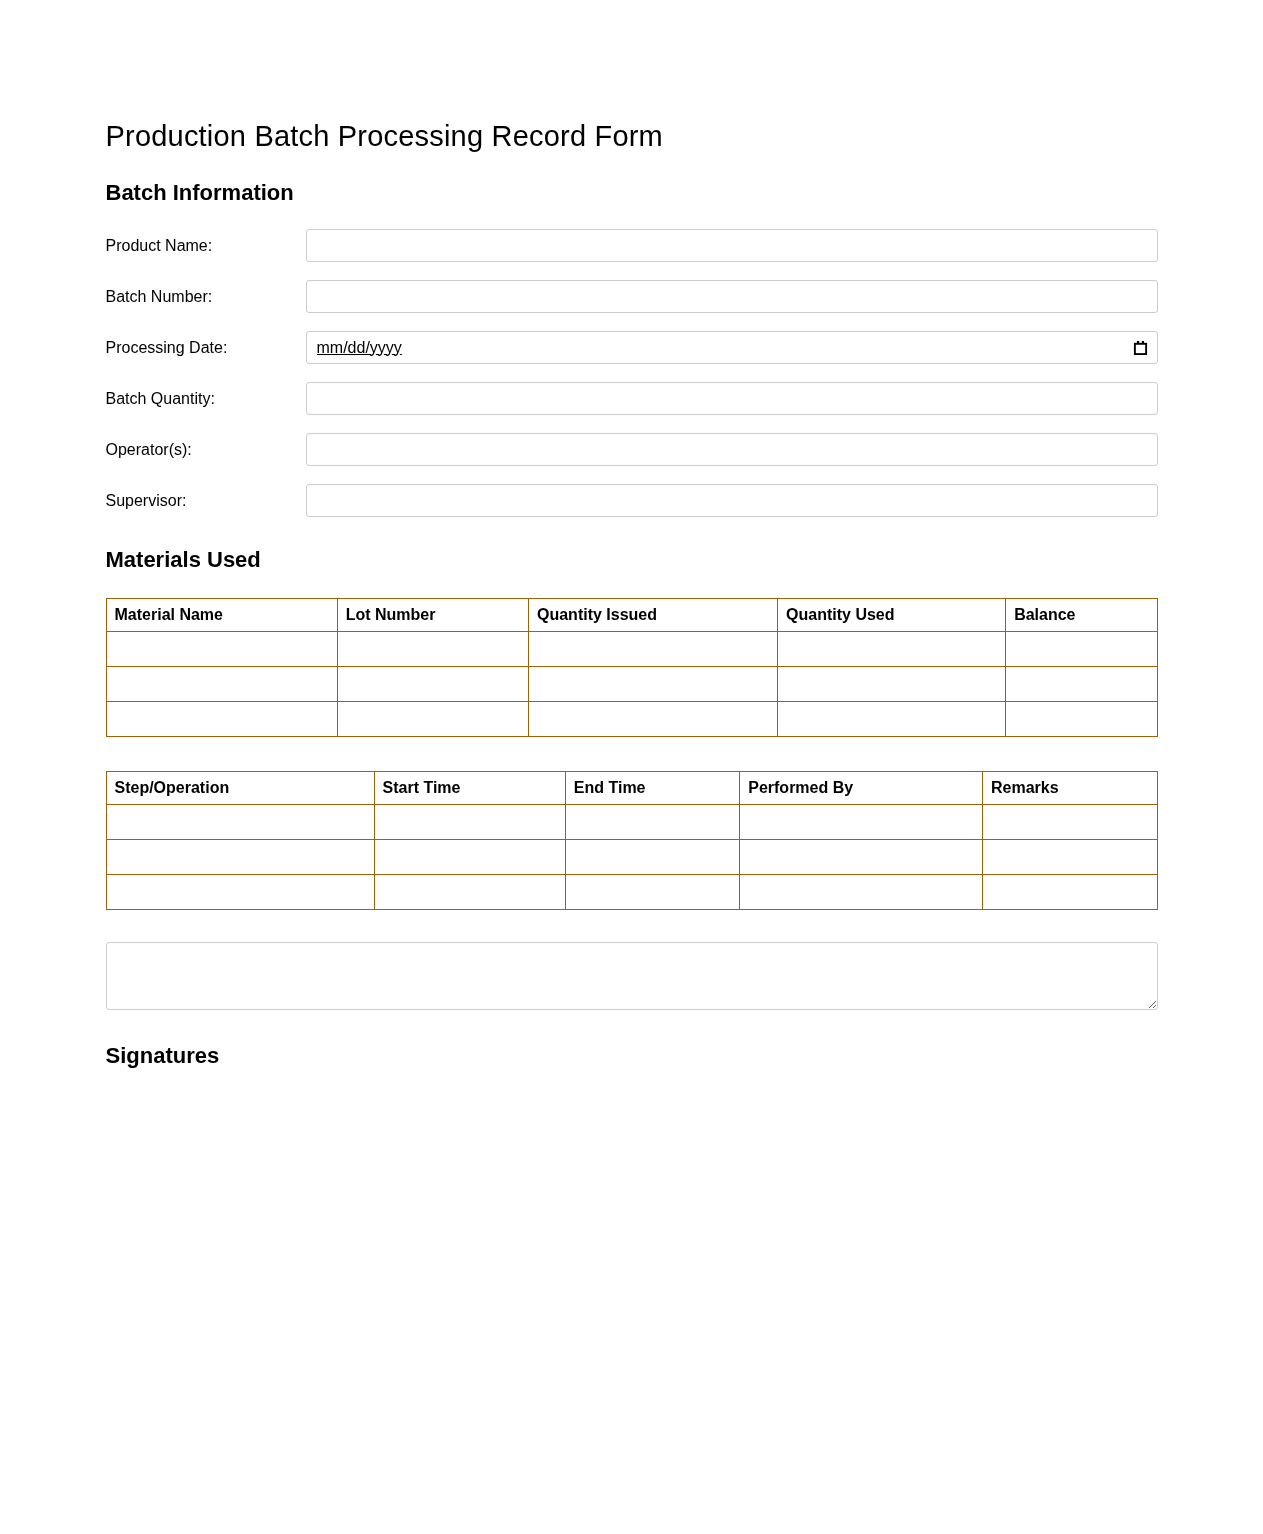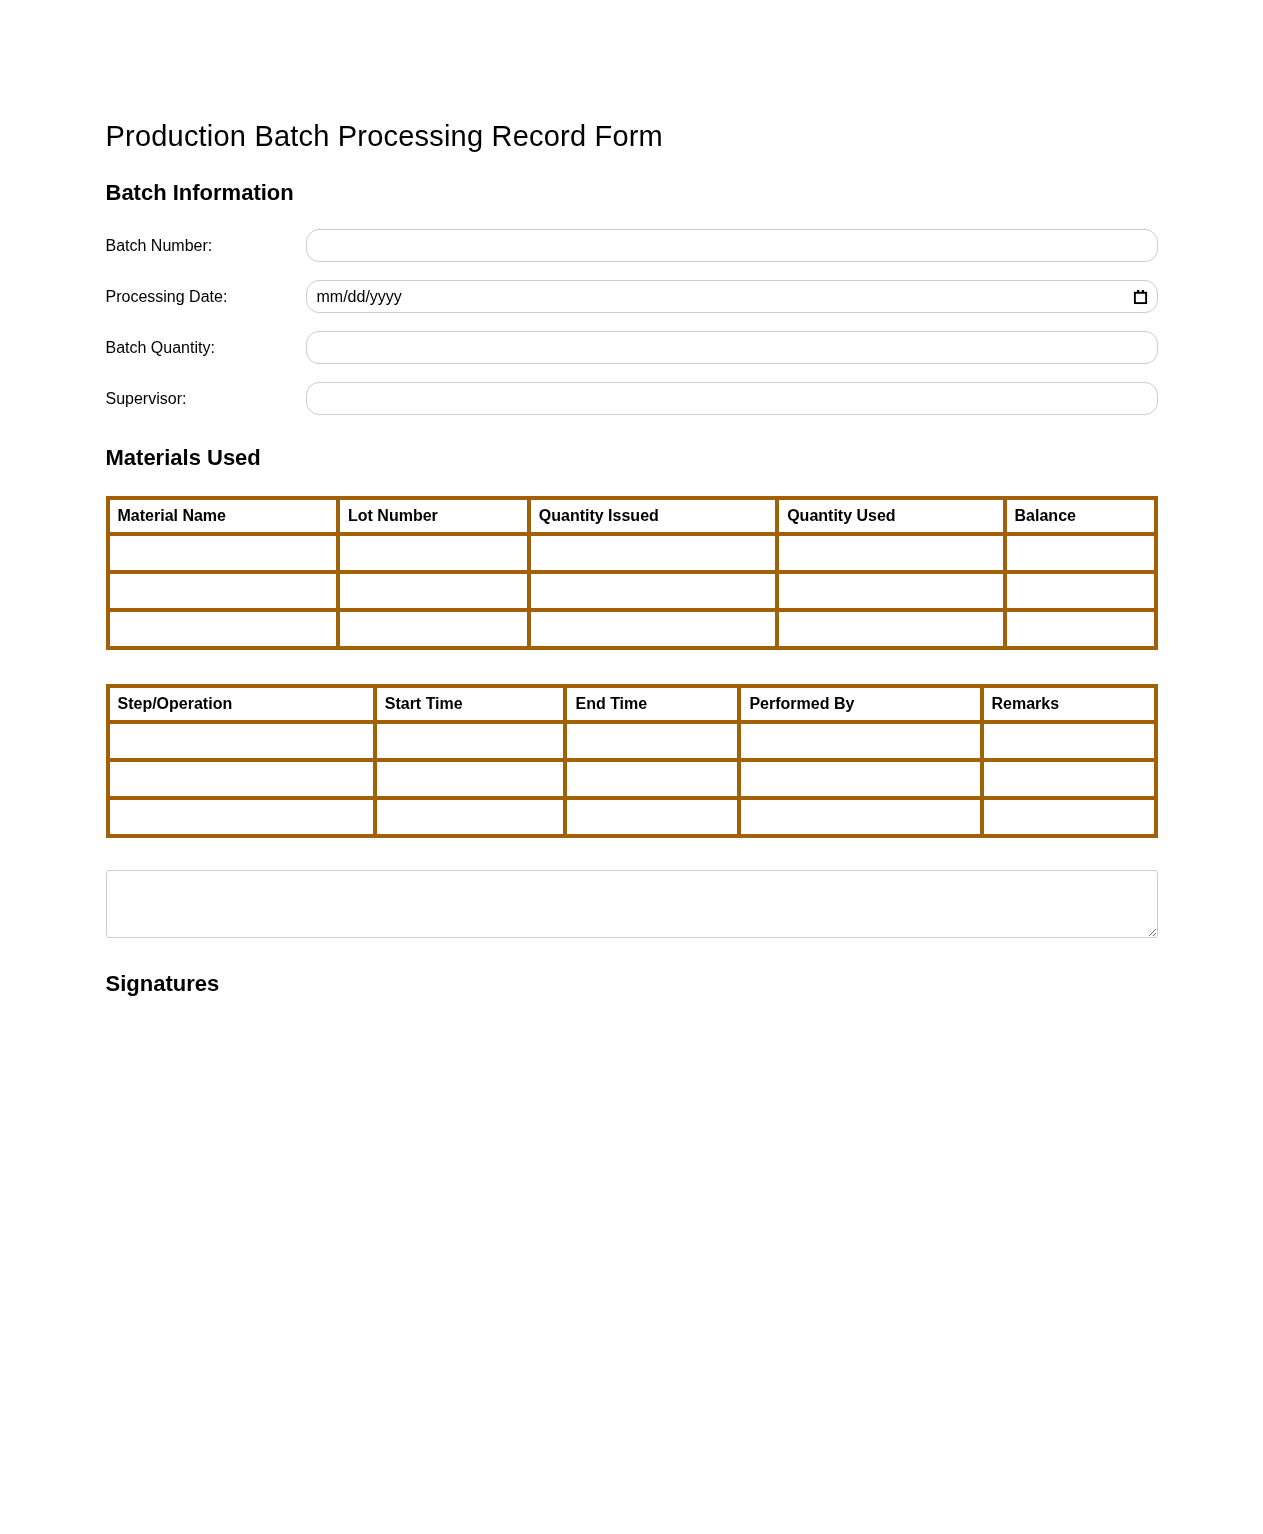--- a/index.html
+++ b/index.html
@@ -48,26 +48,27 @@
   .finput-wrap {
     flex: 1;
     position: relative;
   }
   .finput {
     display: block;
     width: 100%;
     box-sizing: border-box;
     height: 33px;
     border: 1px solid #cccccc;
-    border-radius: 13px;
+    border-radius: 3px;
     background: #ffffff;
     padding: 0 10px;
     font-family: "Liberation Sans", sans-serif;
     font-size: 16px;
     color: #000000;
+    text-decoration: underline;
   }
   .finput.has-icon { padding-right: 36px; }
   .cal-icon {
     position: absolute;
     right: 10px;
     top: 50%;
     transform: translateY(-50%);
     width: 15px;
     height: 16px;
     display: block;
@@ -75,21 +76,21 @@
     line-height: 0;
   }
 
   table {
     width: 100%;
     border-collapse: collapse;
     table-layout: fixed;
     margin-top: 25px;
   }
   th, td {
-    border: 4px solid #a16207;
+    border: 1px solid #a16207;
     background: #ffffff;
   }
   th {
     text-align: left;
     font-size: 16px;
     font-weight: bold;
     padding: 7px 8px;
   }
   td {
     height: 34px;
@@ -118,20 +119,26 @@
 <body>
 
 <main class="page">
 
   <h1>Production Batch Processing Record Form</h1>
 
   <section class="sec-batch">
     <h2>Batch Information</h2>
     <div class="rows">
 
+      <div class="frow">
+        <label class="flabel">Product Name:</label>
+        <div class="finput-wrap">
+          <input class="finput" type="text" value="" style="">
+        </div>
+      </div>
 
       <div class="frow">
         <label class="flabel">Batch Number:</label>
         <div class="finput-wrap">
           <input class="finput" type="text" value="" style="">
         </div>
       </div>
 
       <div class="frow">
         <label class="flabel">Processing Date:</label>
@@ -147,20 +154,26 @@
         </div>
       </div>
 
       <div class="frow">
         <label class="flabel">Batch Quantity:</label>
         <div class="finput-wrap">
           <input class="finput" type="text" value="" style="">
         </div>
       </div>
 
+      <div class="frow">
+        <label class="flabel">Operator(s):</label>
+        <div class="finput-wrap">
+          <input class="finput" type="text" value="" style="">
+        </div>
+      </div>
 
       <div class="frow">
         <label class="flabel">Supervisor:</label>
         <div class="finput-wrap">
           <input class="finput" type="text" value="" style="">
         </div>
       </div>
 
     </div>
   </section>

